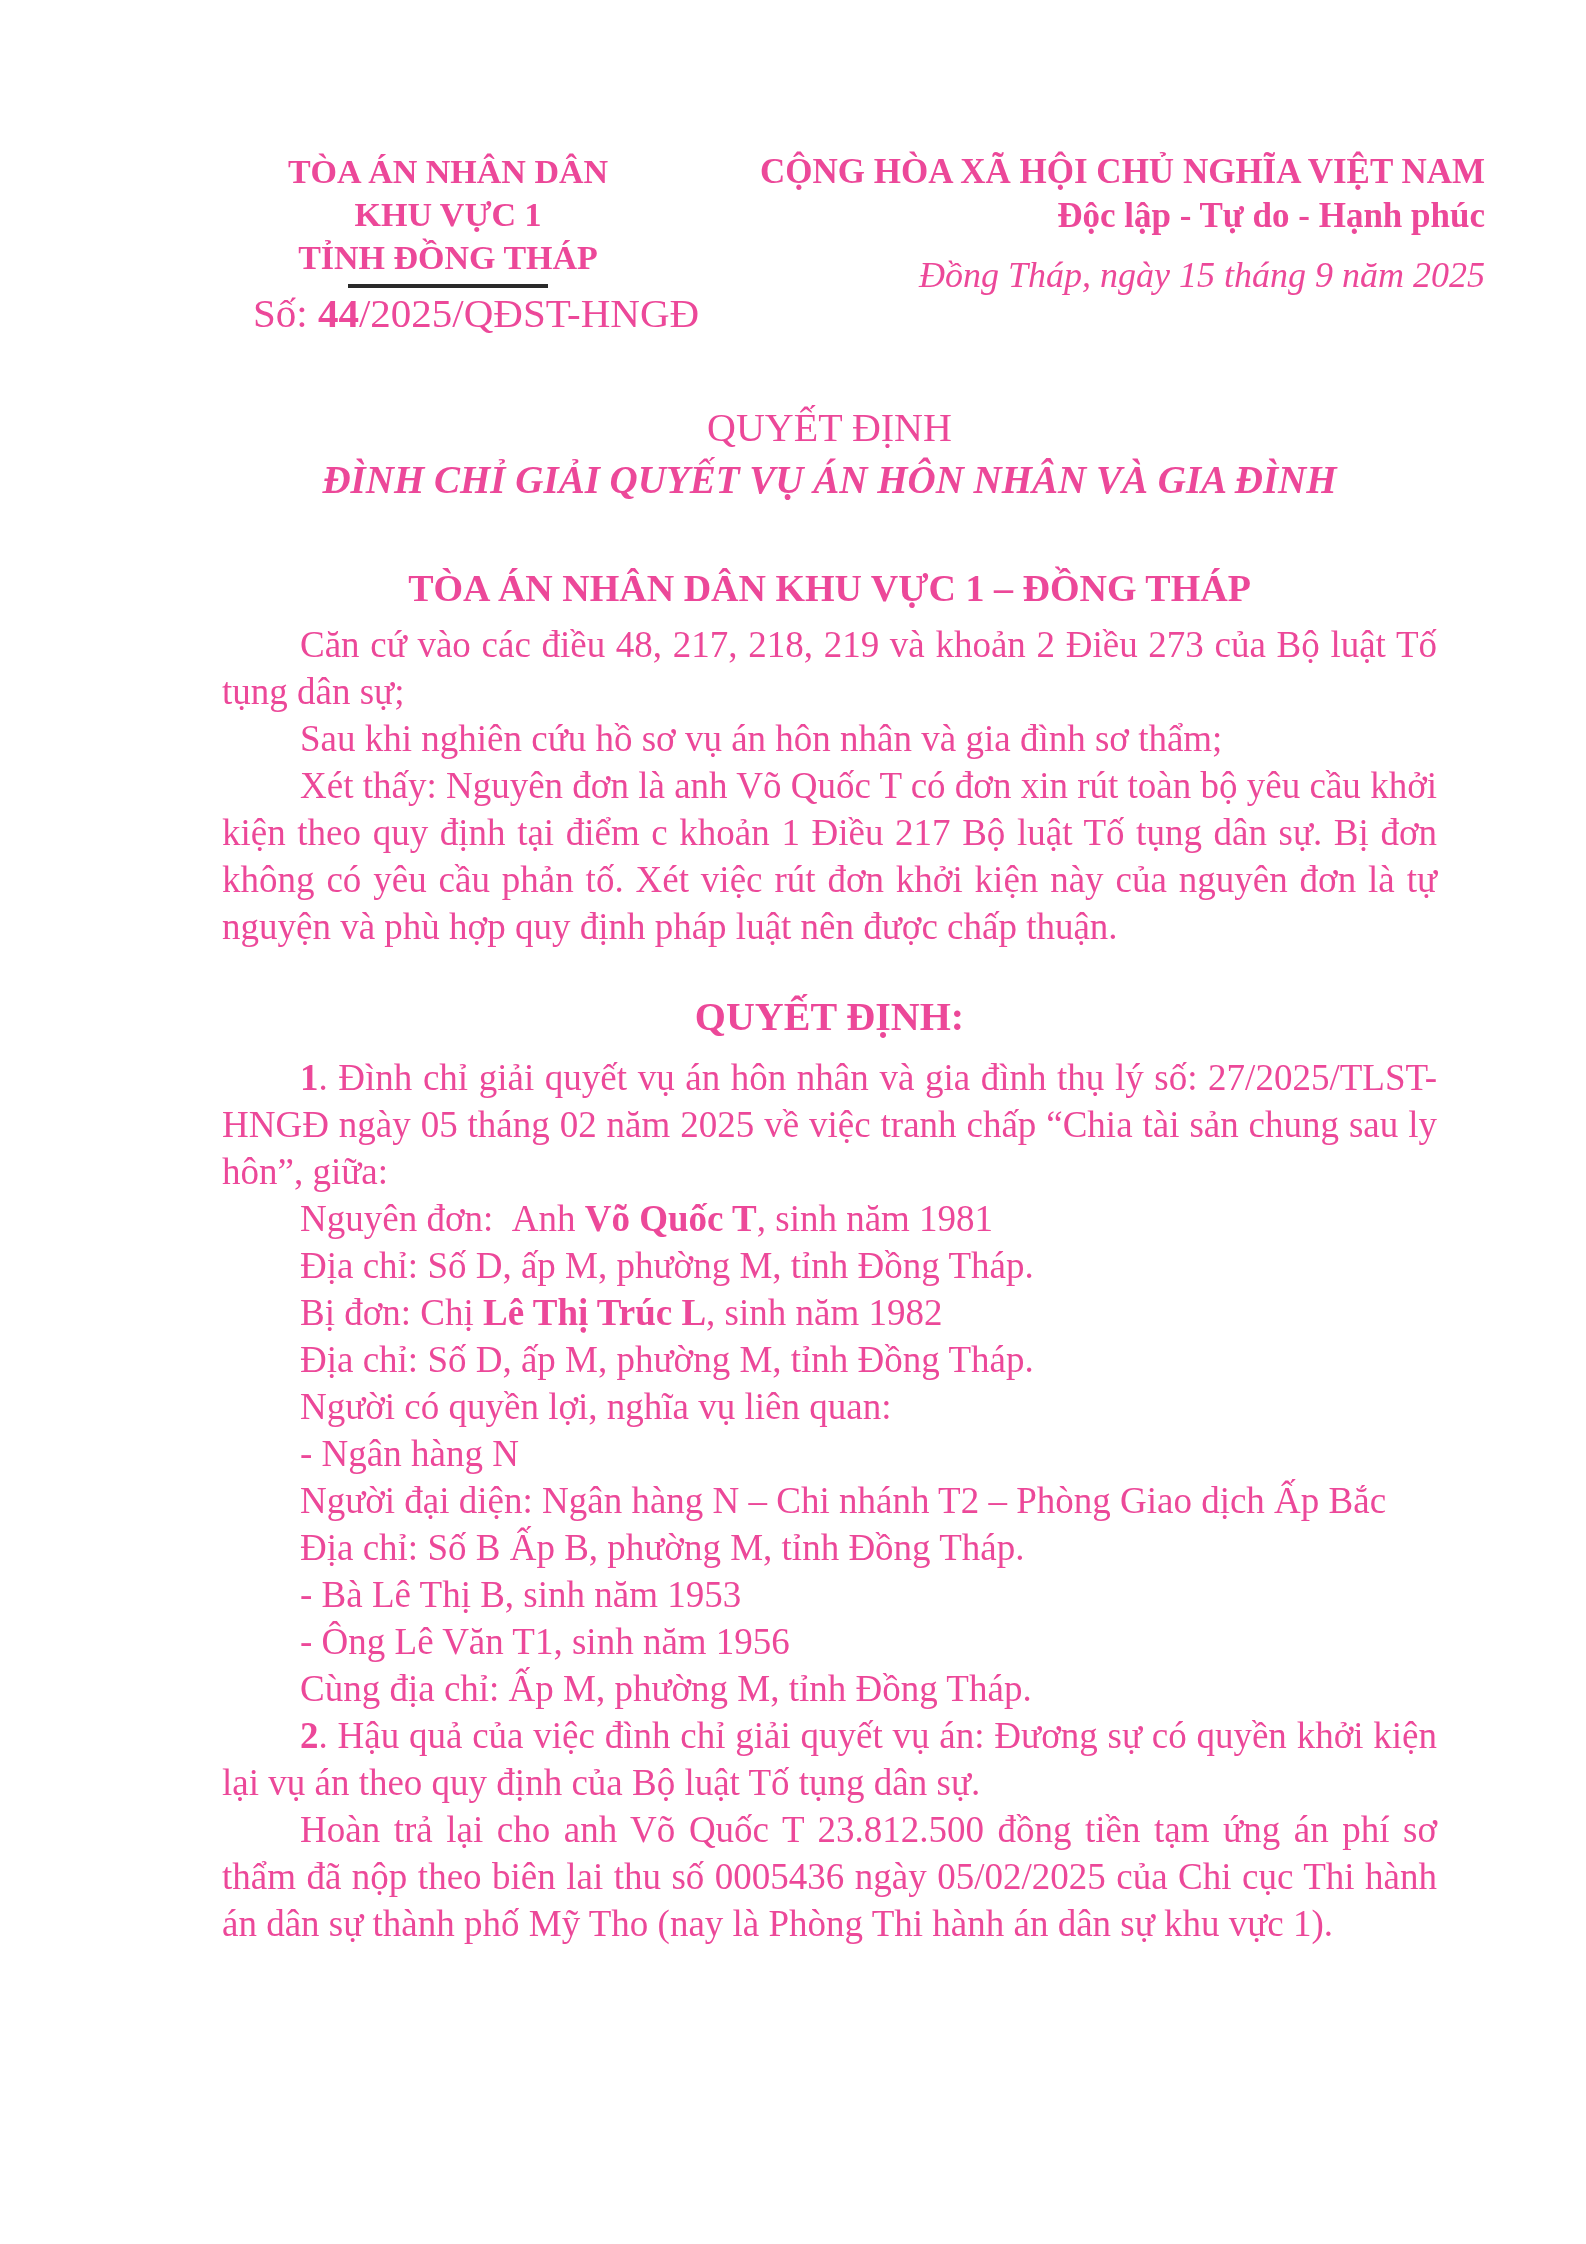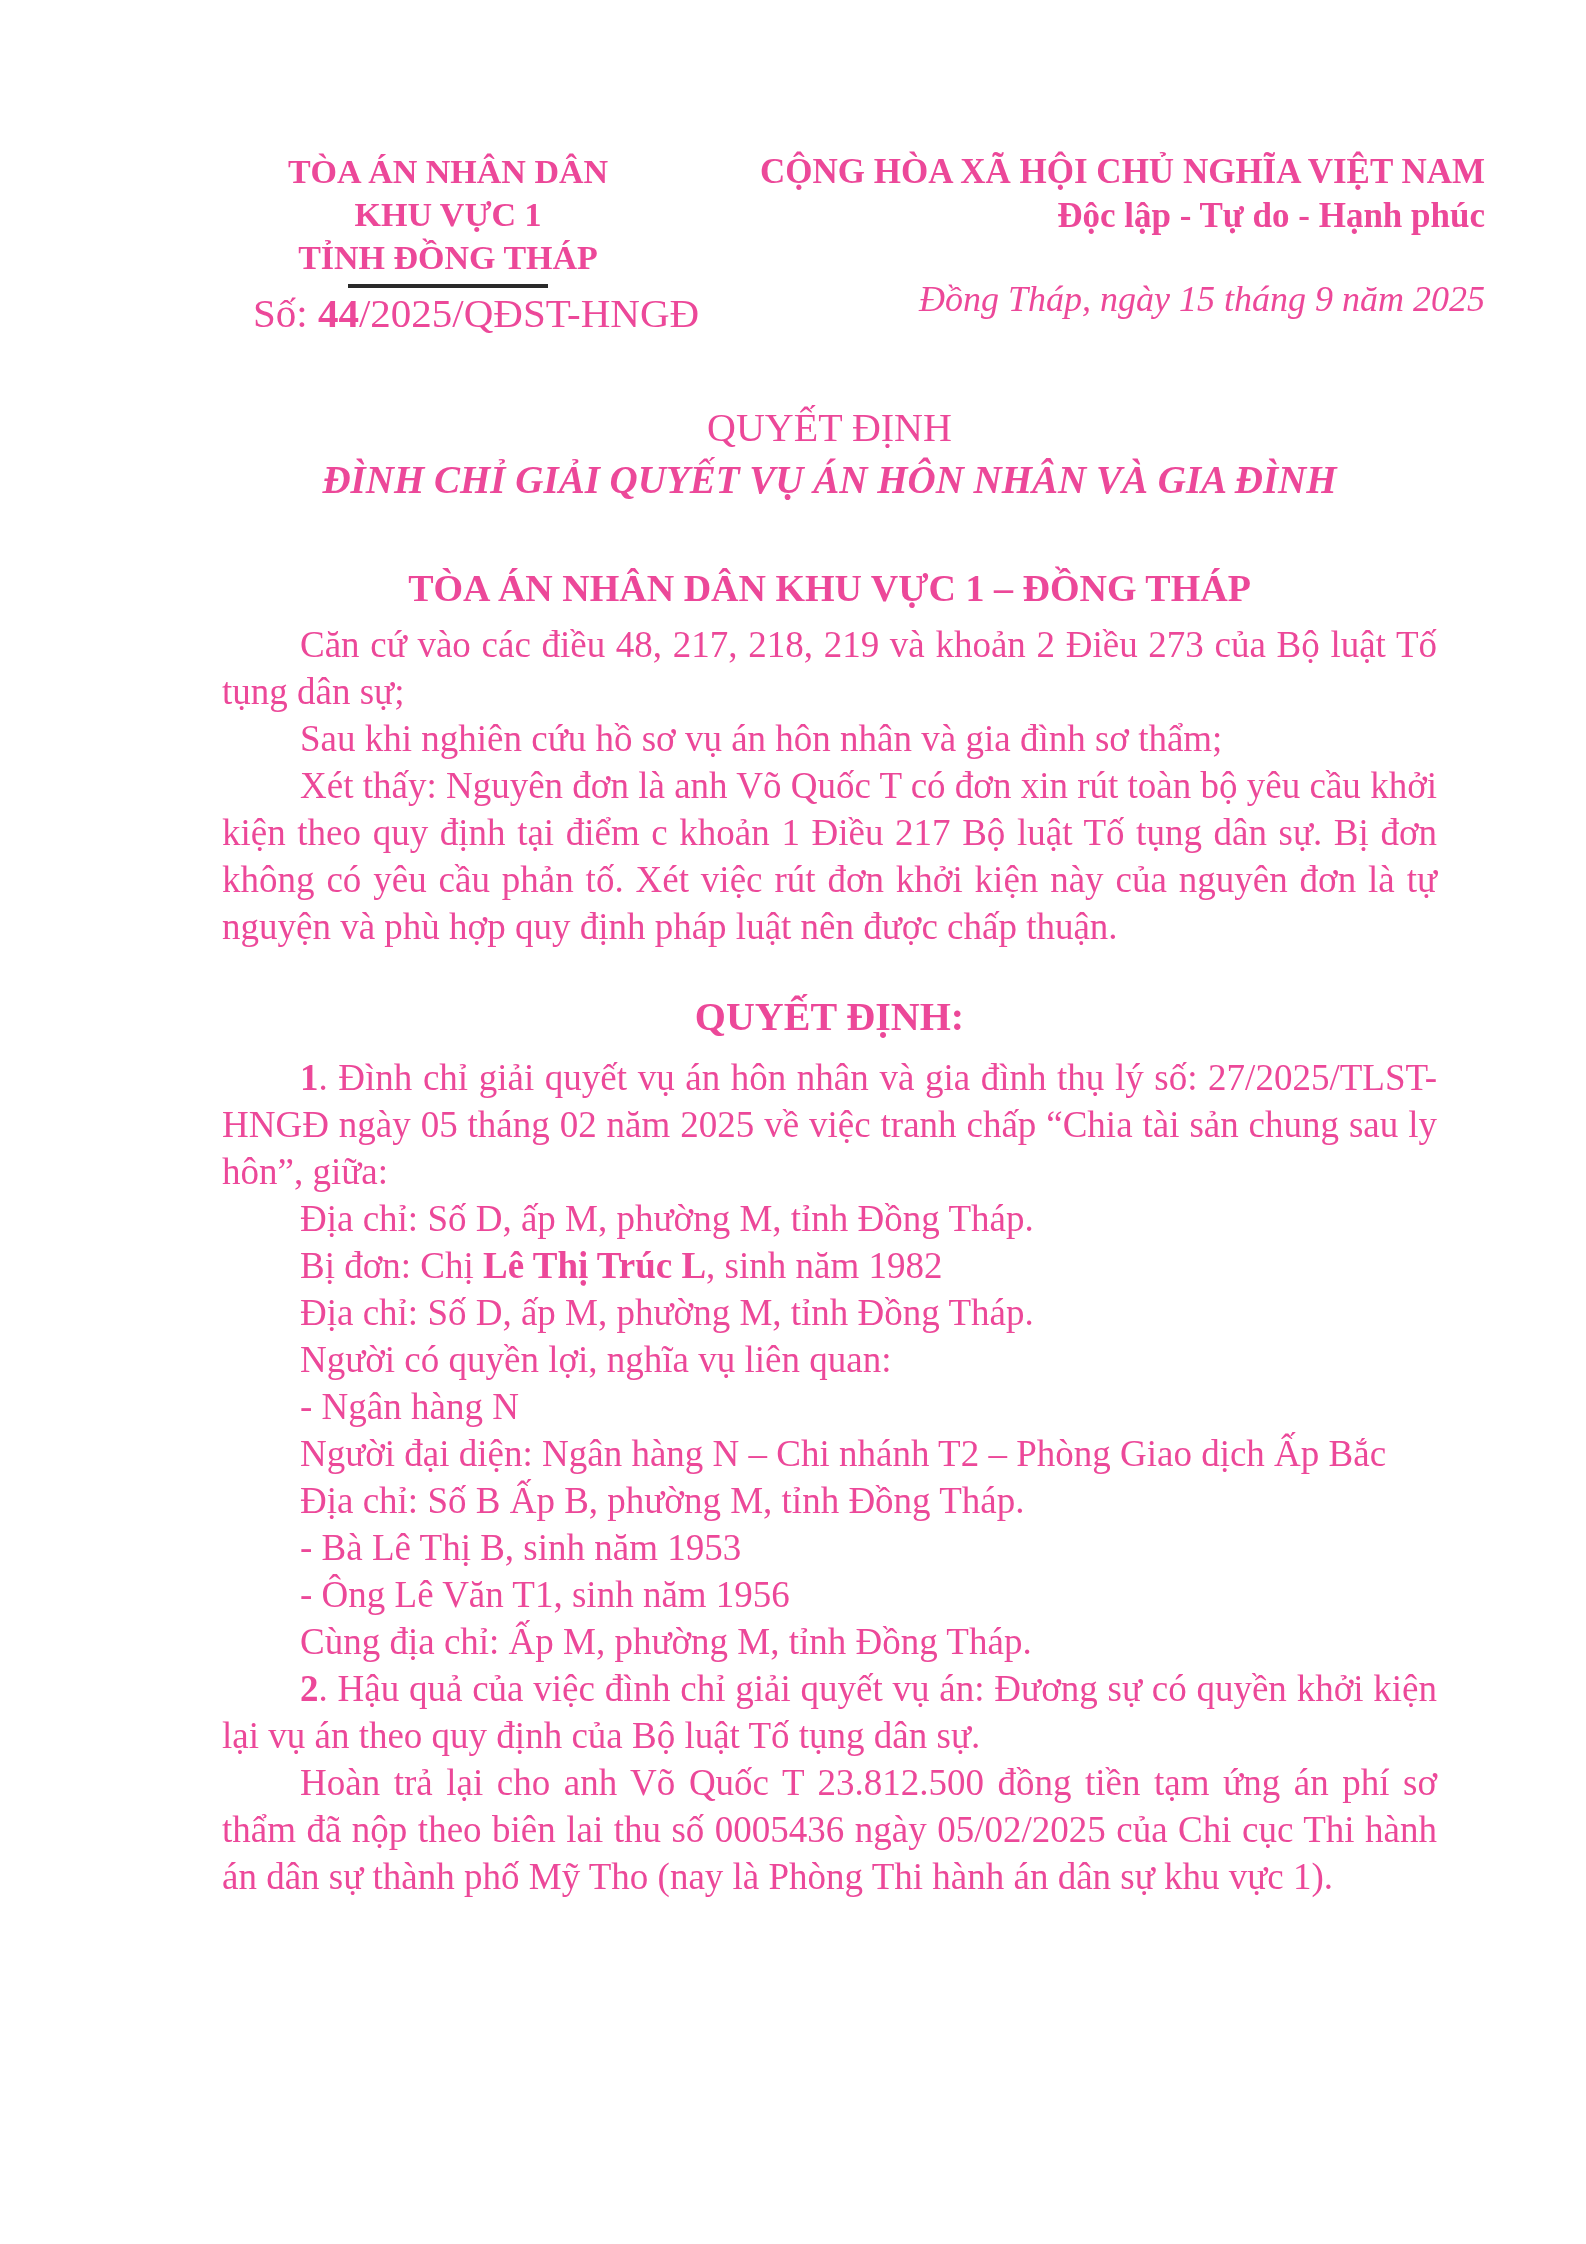--- a/index.html
+++ b/index.html
@@ -23,21 +23,21 @@
     width:200px;height:0;border-top:4px solid #2a2a2a;
     margin:5px auto 6px auto;
   }
   .case-no{font-weight:normal;font-size:41px;line-height:38px;white-space:nowrap;}
 
   .hcol-right{
     position:absolute;left:705px;top:150px;width:780px;text-align:right;
   }
   .hr1{font-weight:bold;font-size:35px;line-height:44px;white-space:nowrap;}
   .hr2{font-weight:bold;font-size:35px;line-height:44px;}
-  .date{font-style:italic;font-size:36px;margin-top:40px;white-space:nowrap;}
+  .date{font-style:italic;font-size:36px;margin-top:16px;white-space:nowrap;}
 
   
   .bodyarea{
     position:absolute;left:222px;top:405px;width:1215px;
   }
   .title1{font-weight:normal;font-size:40px;line-height:46px;text-align:center;}
   .title2{font-weight:bold;font-size:39px;line-height:46px;text-align:center;margin-top:6px;font-style:italic;}
   .courthead{font-weight:bold;font-size:38px;line-height:46px;text-align:center;margin-top:62px;}
   .paras{margin-top:10px;}
   .paras p{
@@ -79,20 +79,21 @@
     <div class="paras">
       <p><span>Căn cứ vào các điều 48, 217, 218, 219 và khoản 2 Điều 273 của Bộ luật Tố tụng dân sự;</span></p>
       <p><span>Sau khi nghiên cứu hồ sơ vụ án hôn nhân và gia đình sơ thẩm;</span></p>
       <p><span>Xét thấy: Nguyên đơn là anh Võ Quốc T có đơn xin rút toàn bộ yêu cầu khởi kiện theo quy định tại điểm c khoản 1 Điều 217 Bộ luật Tố tụng dân sự. Bị đơn không có yêu cầu phản tố. Xét việc rút đơn khởi kiện này của nguyên đơn là tự nguyện và phù hợp quy định pháp luật nên được chấp thuận.</span></p>
     </div>
 
     <div class="secthead">QUYẾT ĐỊNH:</div>
 
     <div class="paras">
       <p><span class="b">1</span><span>. Đình chỉ giải quyết vụ án hôn nhân và gia đình thụ lý số: 27/2025/TLST-HNGĐ ngày 05 tháng 02 năm 2025 về việc tranh chấp “Chia tài sản chung sau ly hôn”, giữa:</span></p>
+      <p><span>Nguyên đơn: &nbsp;Anh </span><span class="b">Võ Quốc T</span><span>, sinh năm 1981</span></p>
       <p><span>Địa chỉ: Số D, ấp M, phường M, tỉnh Đồng Tháp.</span></p>
       <p><span>Bị đơn: Chị </span><span class="b">Lê Thị Trúc L</span><span>, sinh năm 1982</span></p>
       <p><span>Địa chỉ: Số D, ấp M, phường M, tỉnh Đồng Tháp.</span></p>
       <p><span>Người có quyền lợi, nghĩa vụ liên quan:</span></p>
       <p><span>- Ngân hàng N</span></p>
       <p><span>Người đại diện: Ngân hàng N – Chi nhánh T2 – Phòng Giao dịch Ấp Bắc</span></p>
       <p><span>Địa chỉ: Số B Ấp B, phường M, tỉnh Đồng Tháp.</span></p>
       <p><span>- Bà Lê Thị B, sinh năm 1953</span></p>
       <p><span>- Ông Lê Văn T1, sinh năm 1956</span></p>
       <p><span>Cùng địa chỉ: Ấp M, phường M, tỉnh Đồng Tháp.</span></p>

